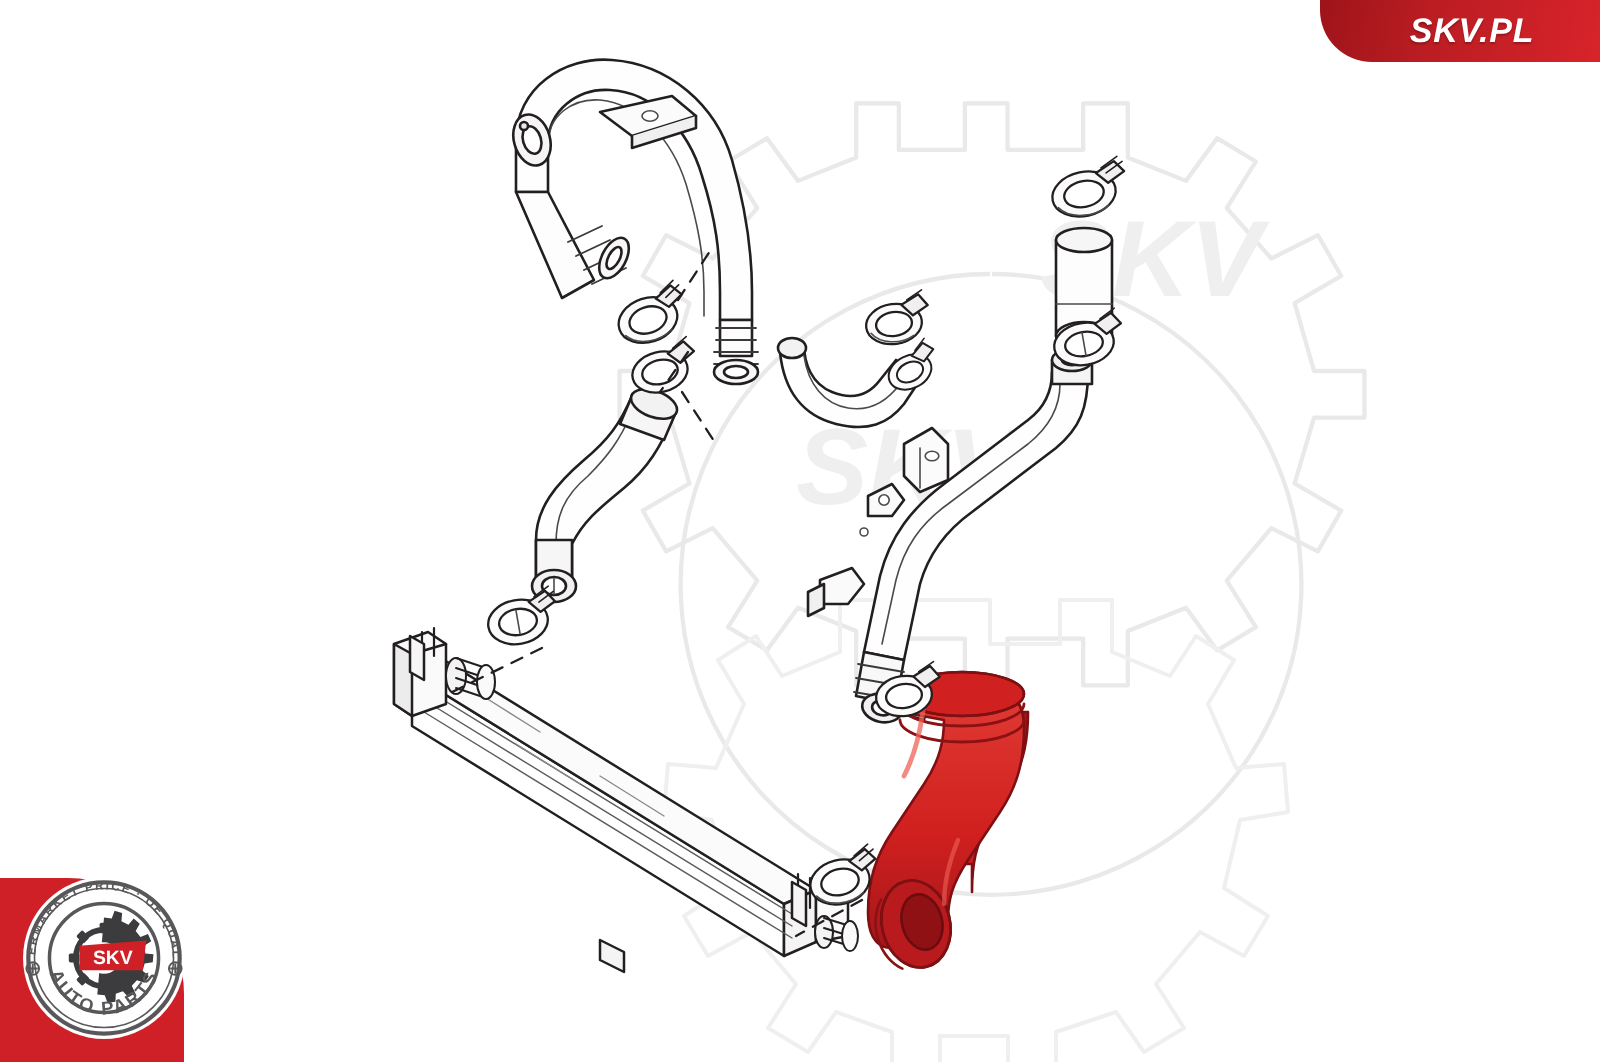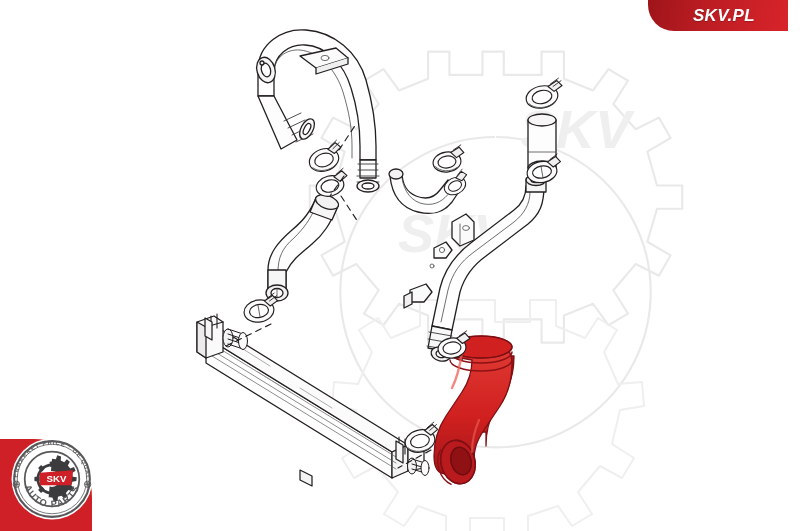--- a/index.html
+++ b/index.html
@@ -21,21 +21,21 @@
     position: absolute;
     left: 0;
     top: 0;
     width: 800px;
     height: 531px;
   }
   
   .brand-banner {
     position: absolute;
     top: 0;
-    right: 12px;
+    right: 0;
     width: 140px;
     height: 31px;
     display: flex;
     align-items: center;
     justify-content: center;
     border-bottom-left-radius: 26px;
     background: linear-gradient(100deg, #9e1419 0%, #bb1d23 40%, #d8232a 100%);
     box-sizing: border-box;
     padding-left: 12px;
   }

